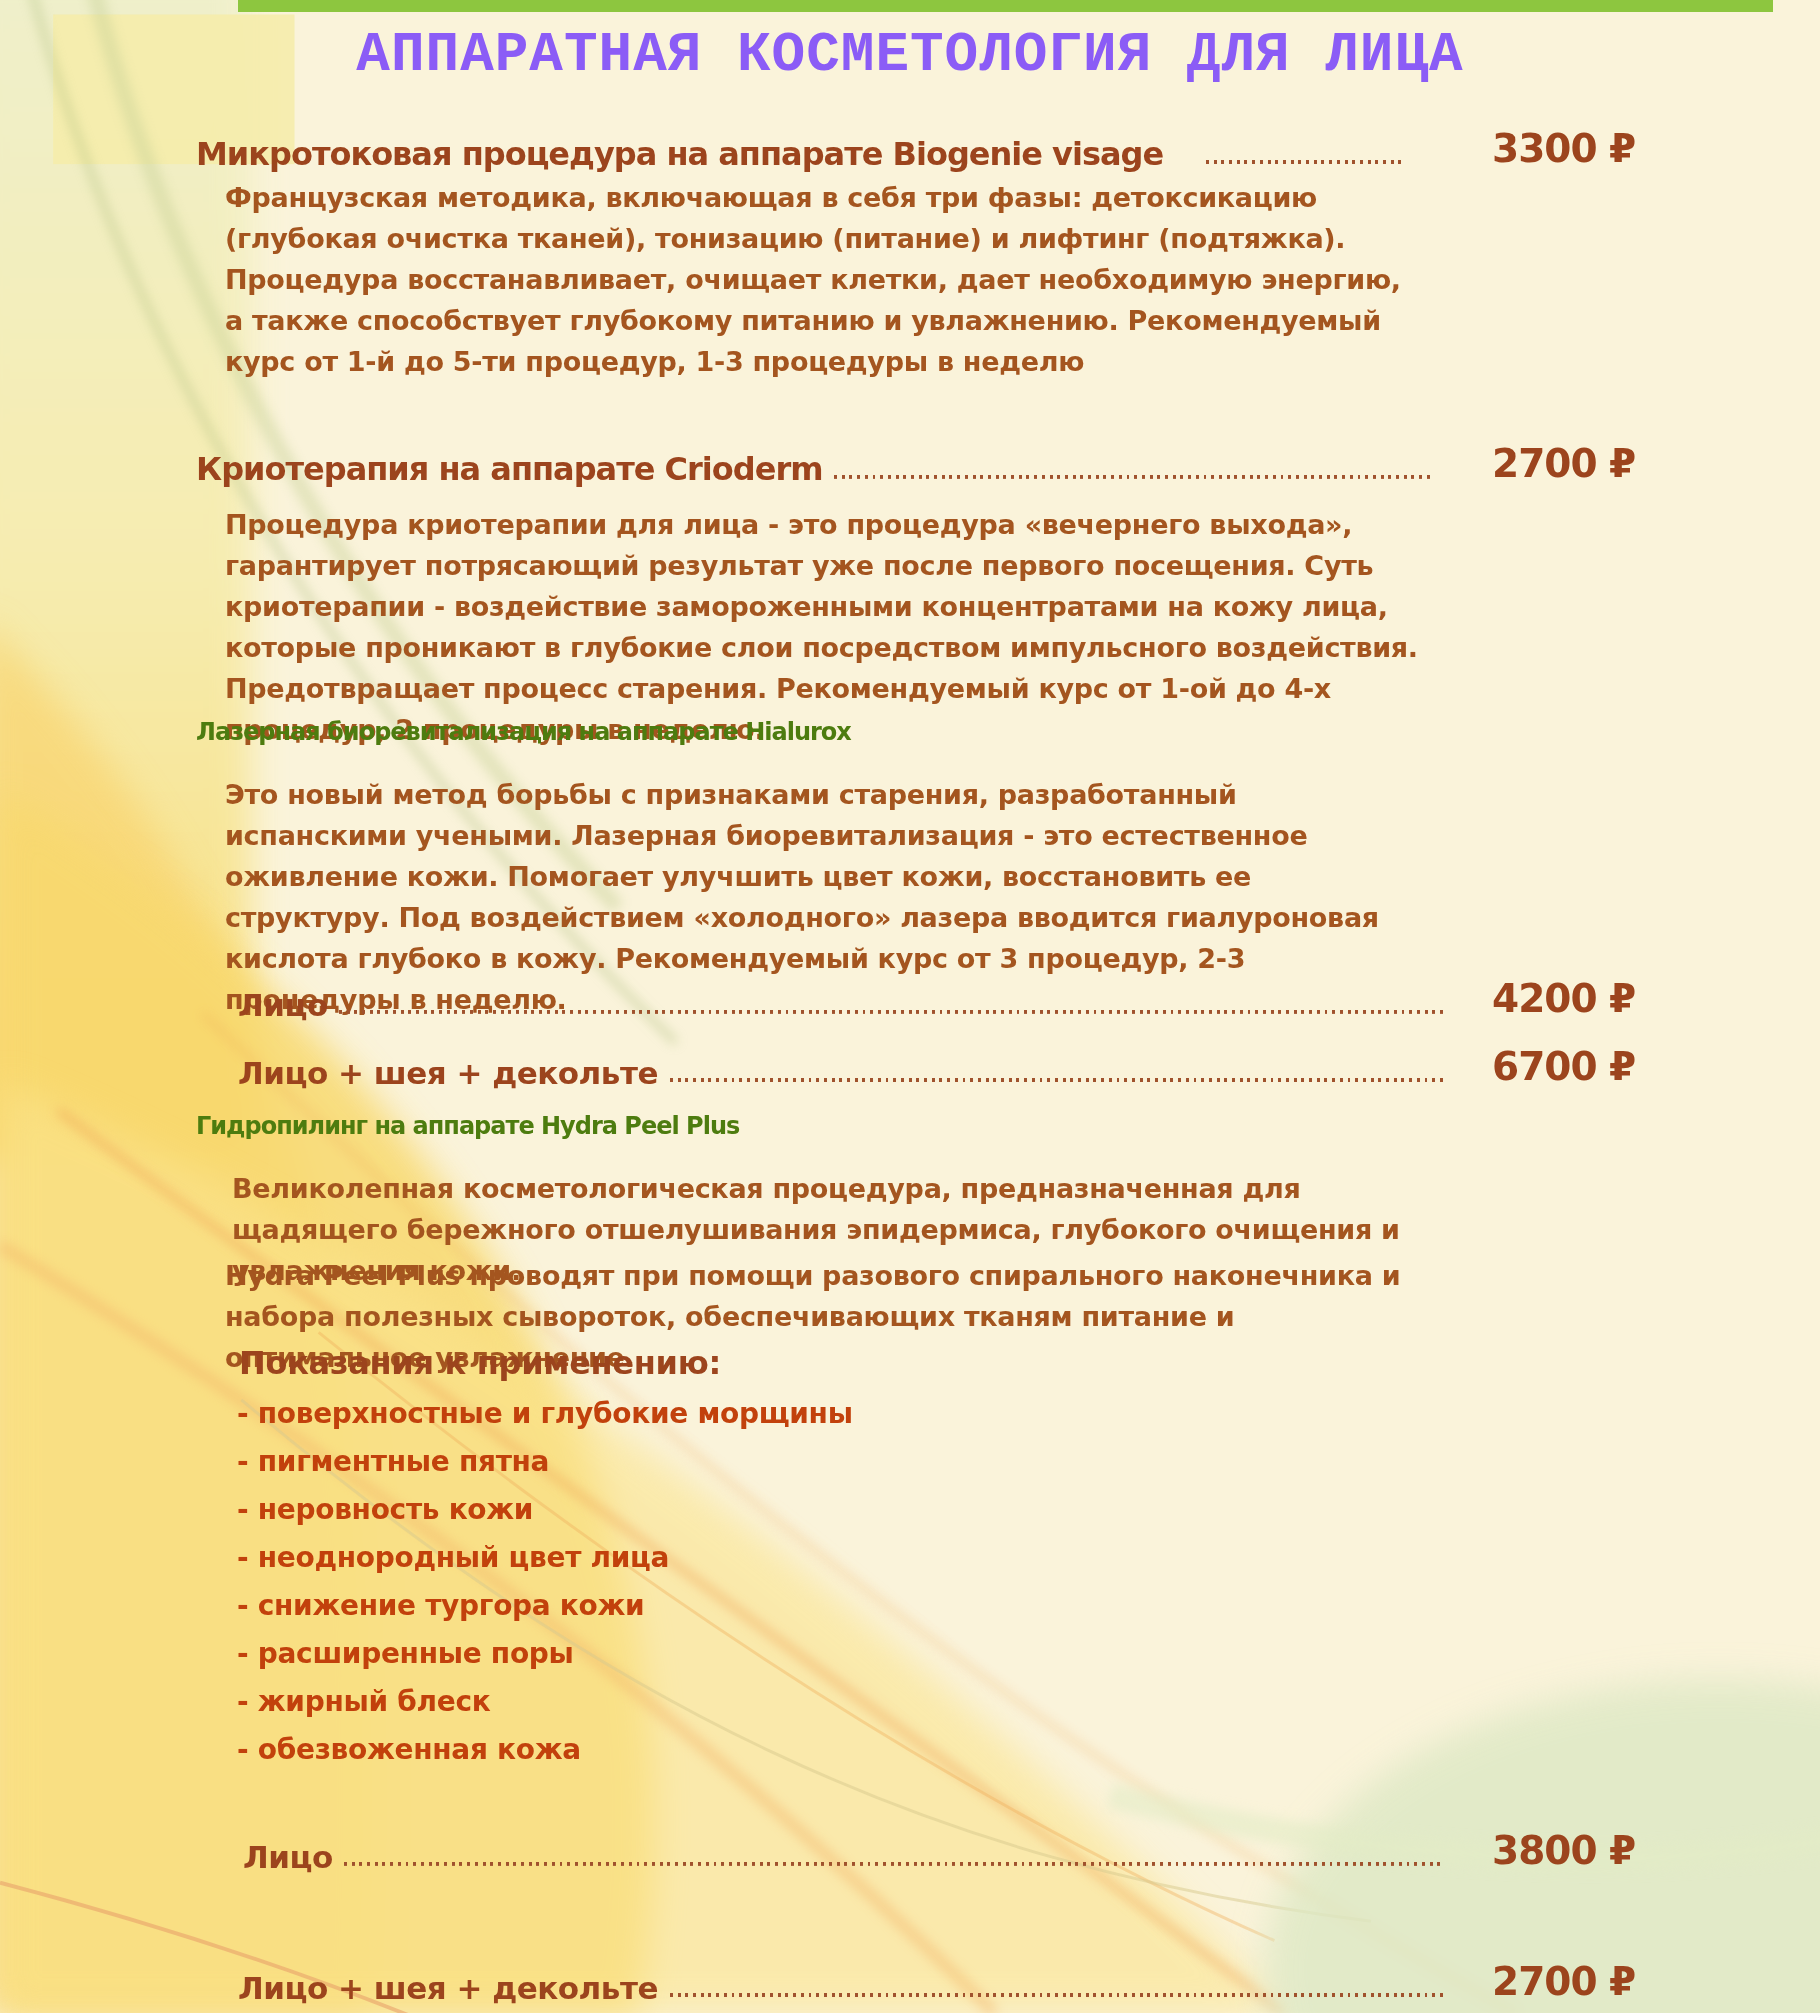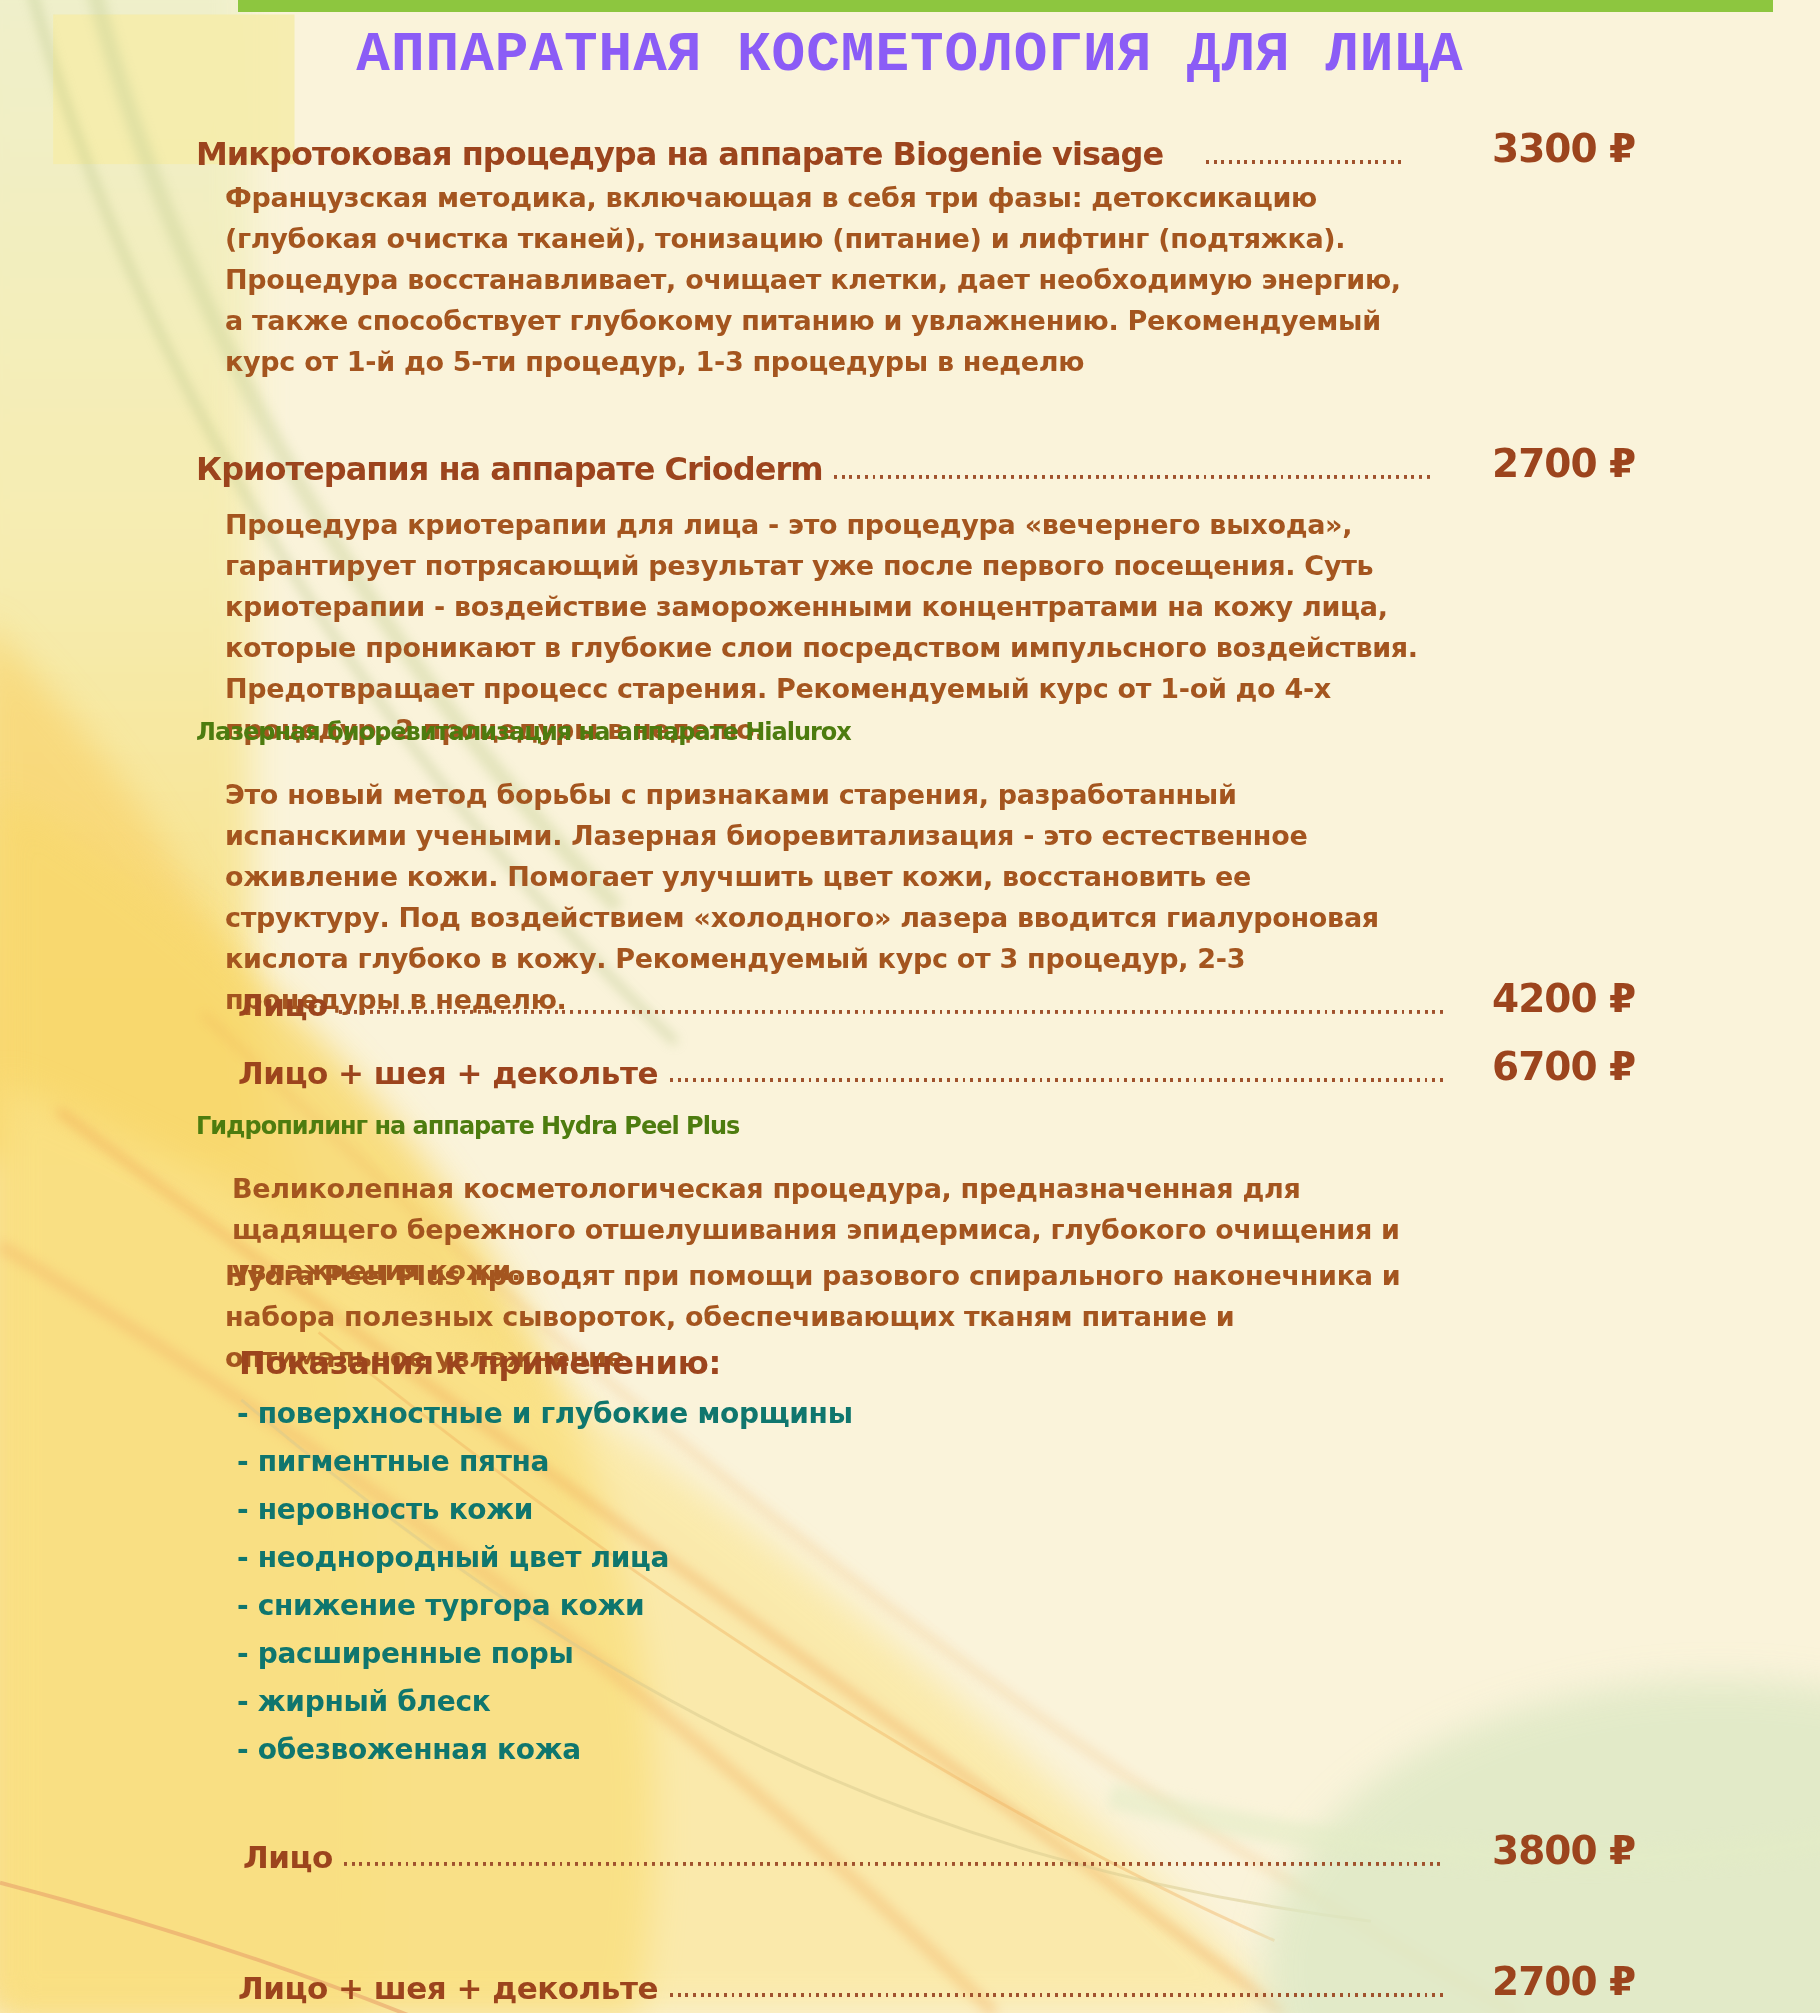--- a/index.html
+++ b/index.html
@@ -21,21 +21,21 @@
   .leader{
     flex:1 1 auto;height:4.8px;margin:0 60px 8.7px 11.6px;
     background-image:repeating-linear-gradient(90deg,#a0522d 0 2.9px,transparent 2.9px 7.7px);
     background-repeat:repeat-x;background-position:left bottom;background-size:auto 3.9px;
   }
   .rule-row.small-gap .leader{margin-right:48px;}
   .price{flex:0 0 154px;font-size:39px;letter-spacing:-1px;white-space:nowrap;margin-bottom:1.9px;color:#9c441d;}
   .desc{font-size:27px;line-height:41px;letter-spacing:-0.3px;color:#a4551f;text-align:left;}
   .sec-head{font-size:24px;letter-spacing:-1px;white-space:nowrap;color:#4d7c0f;}
   .ind-title{font-size:32px;letter-spacing:-0.3px;color:#9c441d;}
-  .ind-list .li{font-size:28px;line-height:48px;letter-spacing:-0.3px;color:#0f766e;white-space:nowrap;}
+  .ind-list .li{font-size:28px;line-height:48px;letter-spacing:-0.3px;color:#c2410c;white-space:nowrap;}
 </style>
 </head>
 <body>
 
 <svg class="bg" width="1820" height="2013" viewBox="0 0 1885 2085" aria-hidden="true">
   <defs>
     <linearGradient id="leftband" x1="0" y1="0" x2="0" y2="1">
       <stop offset="0" stop-color="#eff0cc"></stop>
       <stop offset="0.5" stop-color="#f6ecae"></stop>
       <stop offset="1" stop-color="#f9dd78"></stop>

